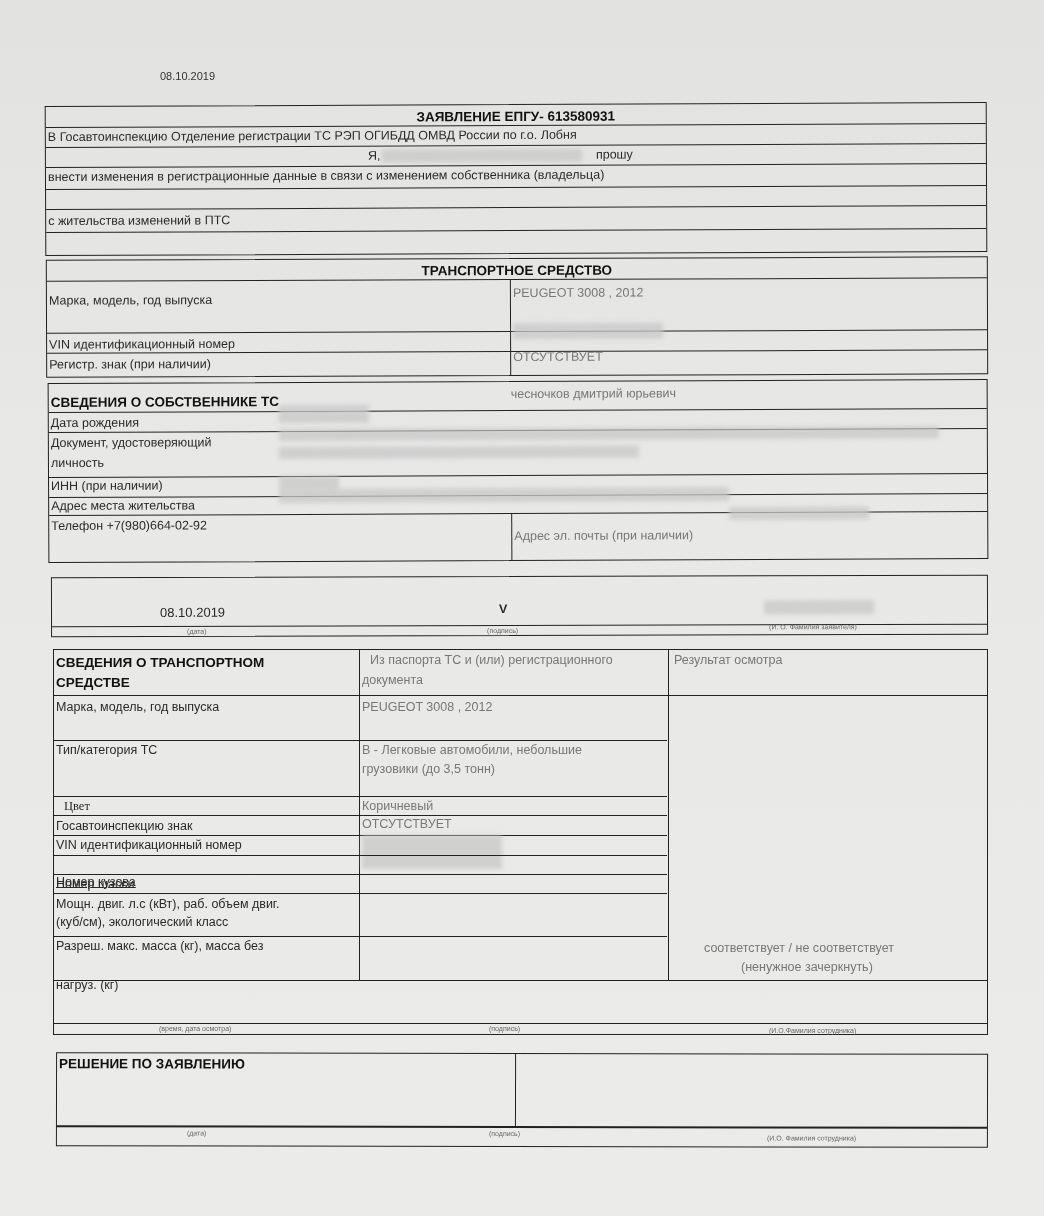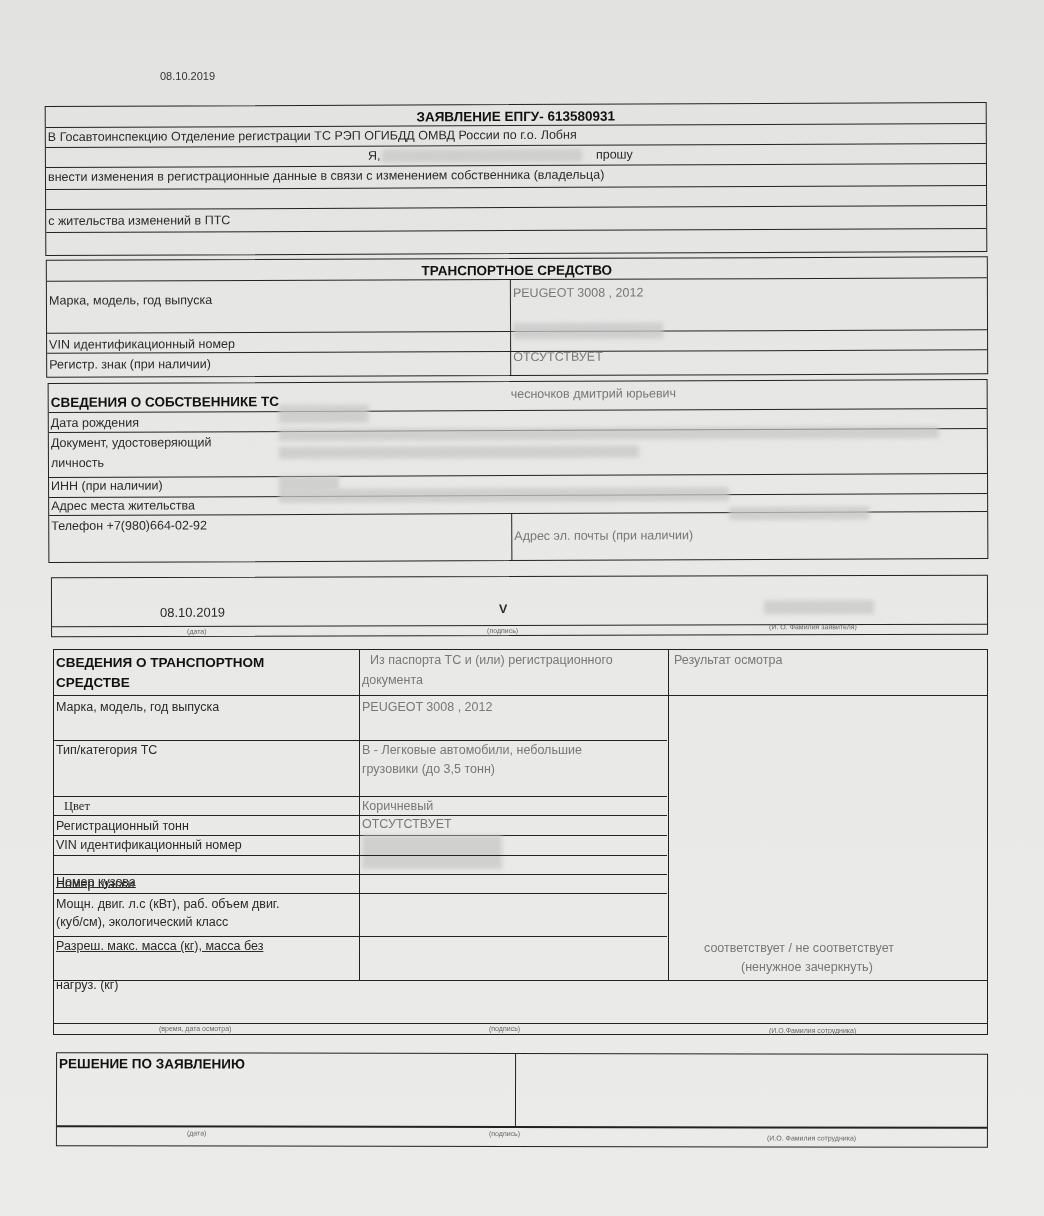--- a/index.html
+++ b/index.html
@@ -108,39 +108,39 @@
     <div class="row" style="top:90px; right:320px;"></div>
     <div class="cell" style="left:2px; top:92px;">Тип/категория ТС</div>
     <div class="cell val" style="left:308px; top:92px;">В - Легковые автомобили, небольшие</div>
     <div class="cell val" style="left:308px; top:111px;">грузовики (до 3,5 тонн)</div>
 
     <div class="row" style="top:146px; right:320px;"></div>
     <div class="cell" style="left:10px; top:148px;font-family:Liberation Serif, serif;">Цвет</div>
     <div class="cell val" style="left:308px; top:148px;">Коричневый</div>
 
     <div class="row" style="top:165px; right:320px;"></div>
-    <div class="cell" style="left:2px; top:168px;">Регистрационный тонн</div>
+    <div class="cell" style="left:2px; top:168px;">Госавтоинспекцию знак</div>
     <div class="cell val" style="left:308px; top:166px;">ОТСУТСТВУЕТ</div>
 
     <div class="row" style="top:185px; right:320px;"></div>
     <div class="cell" style="left:2px; top:187px;">VIN идентификационный номер</div>
     <div class="blur" style="left:308px; top:185px; width:140px; height:34px;"></div>
 
     <div class="row" style="top:205px; right:320px;"></div>
     <div class="cell" style="left:2px; top:224px;text-decoration:underline;">Номер кузова</div>
 
     <div class="row" style="top:224px; right:320px;"></div>
     <div class="cell" style="left:2px; top:226px;">Номер шасси</div>
 
     <div class="row" style="top:243px; right:320px;"></div>
     <div class="cell" style="left:2px; top:246px;">Мощн. двиг. л.с (кВт), раб. объем двиг.</div>
     <div class="cell" style="left:2px; top:264px;">(куб/см), экологический класс</div>
 
     <div class="row" style="top:286px; right:320px;"></div>
-    <div class="cell" style="left:2px; top:288px;text-decoration:underline;">Разреш. макс. масса (кг), масса без</div>
+    <div class="cell" style="left:2px; top:288px;">Разреш. макс. масса (кг), масса без</div>
     <div class="cell" style="left:2px; top:307px;margin-top:20px;">нагруз. (кг)</div>
     <div class="cell val" style="left:650px; top:290px;">соответствует / не соответствует</div>
     <div class="cell val" style="left:687px; top:309px;">(ненужное зачеркнуть)</div>
 
     <div class="row" style="top:330px;"></div>
     <div class="row" style="top:373px;"></div>
     <div class="tiny" style="left:105px; top:375px;">(время, дата осмотра)</div>
     <div class="tiny" style="left:435px; top:375px;">(подпись)</div>
     <div class="tiny" style="left:715px; top:377px;">(И.О.Фамилия сотрудника)</div>
   </div>

